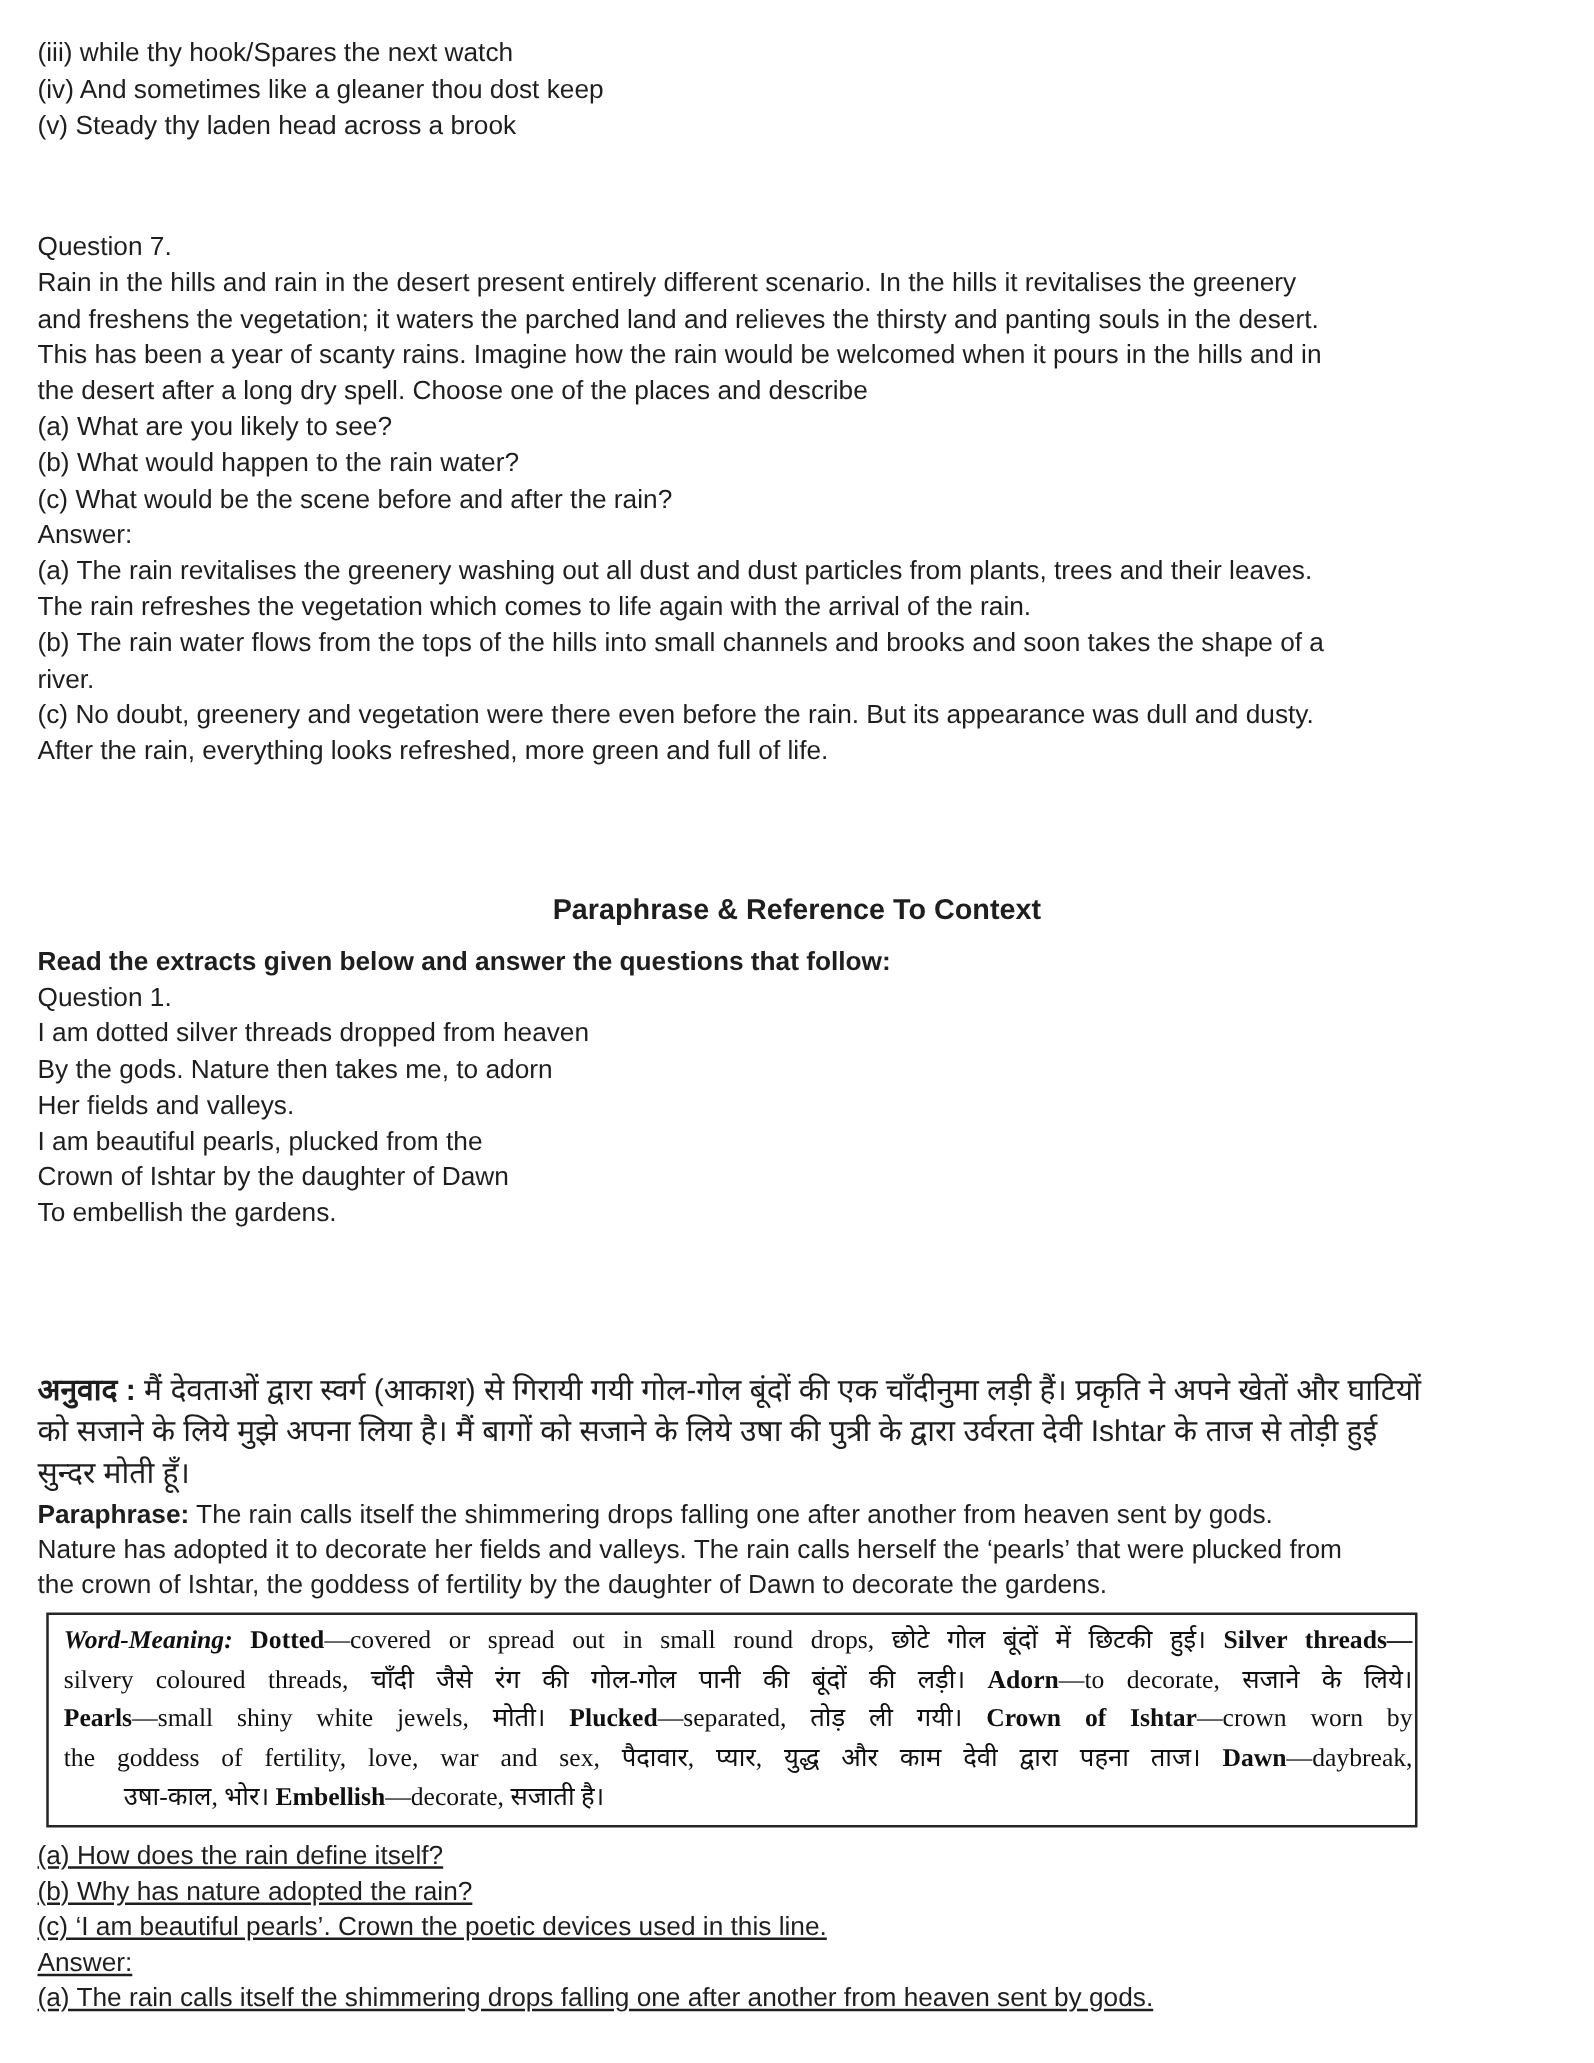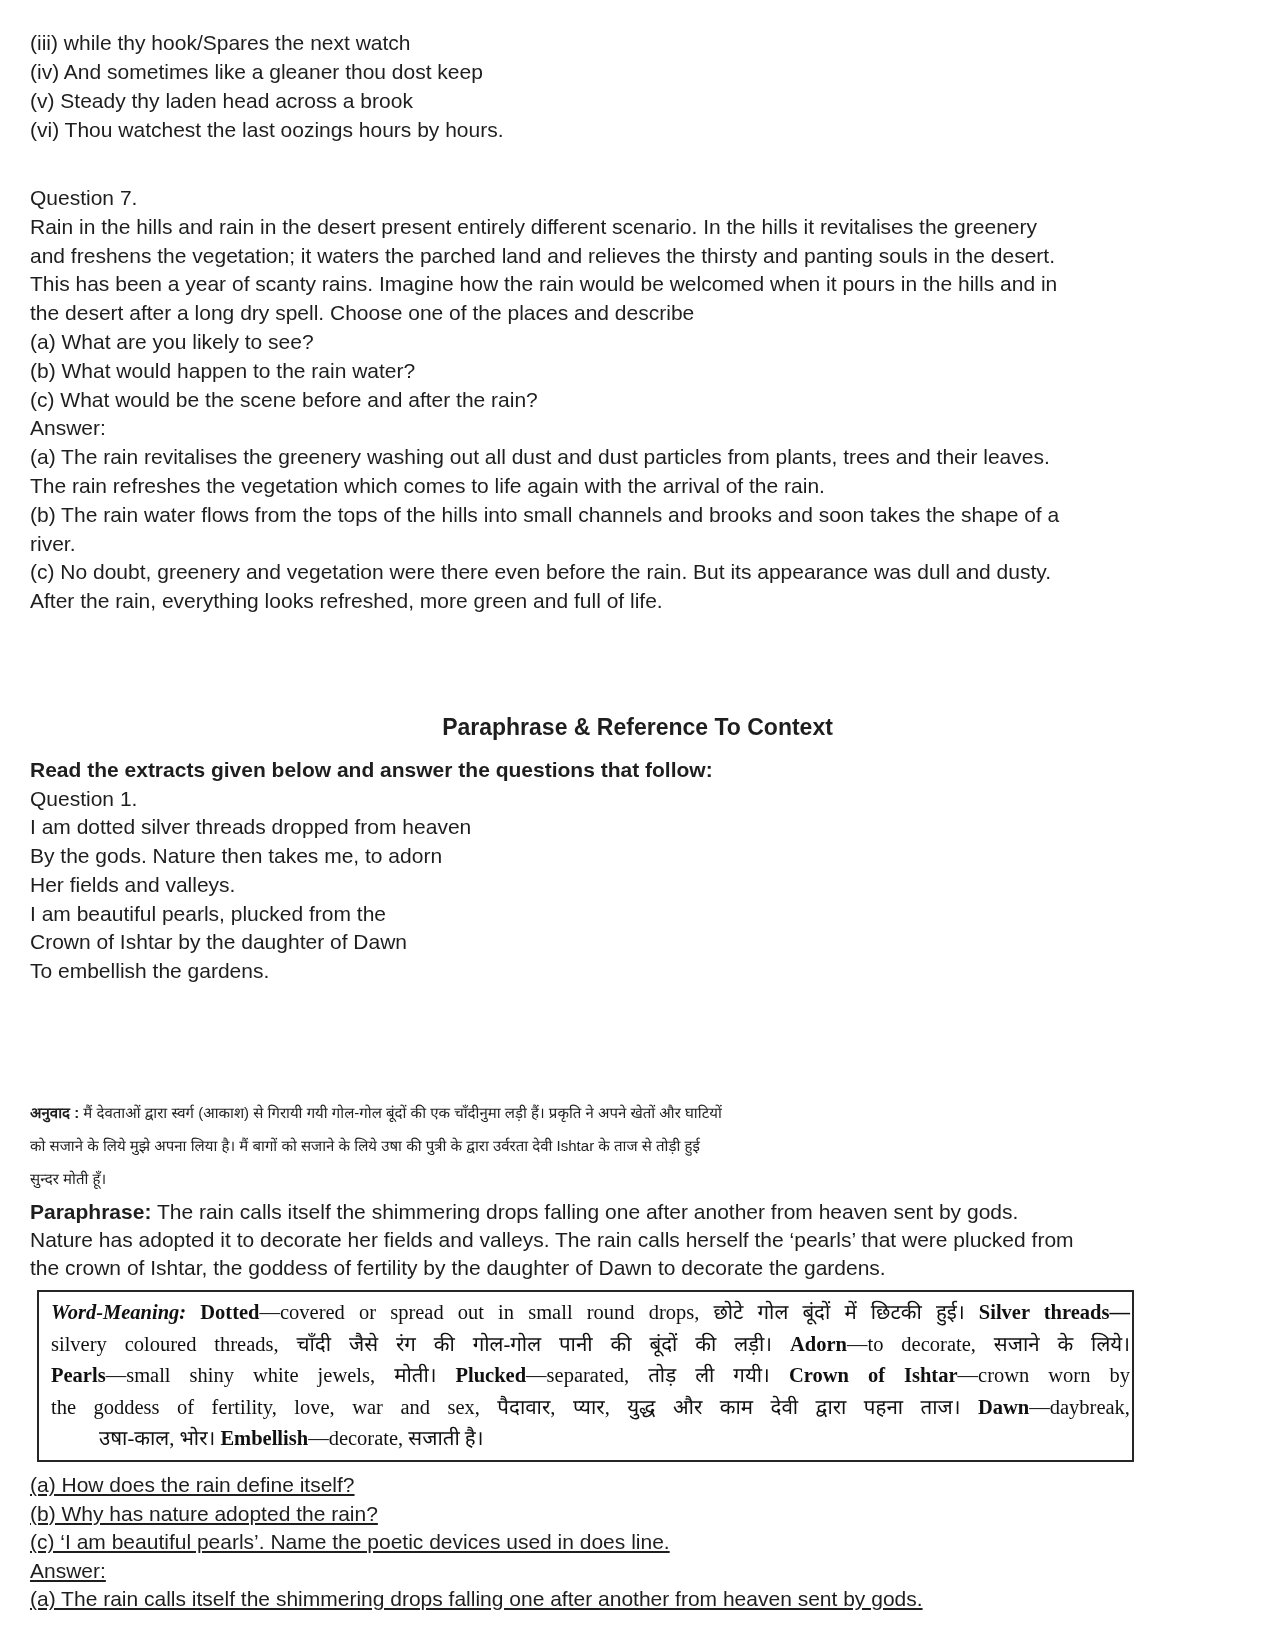--- a/index.html
+++ b/index.html
@@ -19,21 +19,21 @@
   .lh285 { line-height:28.5px;text-decoration:underline; }
   .bold { font-weight:bold; }
   .heading {
     position:absolute; left:30px; top:686px; width:1215px;
     text-align:center; font-weight:bold; font-size:23px; line-height:28px;margin-top:27px;
   }
   .lines-ref {
     position:absolute; left:30px; top:1028px; width:1240px;
     text-align:right; line-height:28px;
   }
-  .hindi-blk { position:absolute; left:30px; top:1096px; font-size:15px; line-height:33px; }
+  .hindi-blk { position:absolute; left:30px; top:1096px; font-size:24px; line-height:33px; }
   .para-blk { position:absolute; left:30px; top:1198px; line-height:28px; }
   .wm-box {
     position:absolute; left:37px; top:1290px; width:1097px;
     box-sizing:border-box;
     border:2px solid #262626;
     padding:5px 2px 5px 12px;
     font-family:"Liberation Serif", serif;
     font-size:20.5px; line-height:31.6px; color:#101010;
   }
   .wm-line { text-align:justify; text-align-last:justify; }
@@ -43,21 +43,20 @@
 </style>
 </head>
 <body>
 
 <div class="page">
 
   <div class="blk lh29" style="top:28px;">
       <div>(iii) while thy hook/Spares the next watch</div>
       <div>(iv) And sometimes like a gleaner thou dost keep</div>
       <div>(v) Steady thy laden head across a brook</div>
-      <div>(vi) Thou watchest the last oozings hours by hours.</div>
     </div>
 
   <div class="blk lh288" style="top:184px;">
     <div>Question 7.</div>
     <div>
         <div>Rain in the hills and rain in the desert present entirely different scenario. In the hills it revitalises the greenery</div>
         <div>and freshens the vegetation; it waters the parched land and relieves the thirsty and panting souls in the desert.</div>
         <div>This has been a year of scanty rains. Imagine how the rain would be welcomed when it pours in the hills and in</div>
         <div>the desert after a long dry spell. Choose one of the places and describe</div>
       </div>
@@ -110,19 +109,19 @@
       <div class="wm-line"><span>silvery coloured threads, </span><span>चाँदी जैसे रंग की गोल-गोल पानी की बूंदों की लड़ी। </span><span class="seg-b">Adorn</span><span>—to decorate, </span><span>सजाने के लिये।</span></div>
       <div class="wm-line"><span class="seg-b">Pearls</span><span>—small shiny white jewels, </span><span>मोती। </span><span class="seg-b">Plucked</span><span>—separated, </span><span>तोड़ ली गयी। </span><span class="seg-b">Crown of Ishtar</span><span>—crown worn by</span></div>
       <div class="wm-line"><span>the goddess of fertility, love, war and sex, </span><span>पैदावार, प्यार, युद्ध और काम देवी द्वारा पहना ताज। </span><span class="seg-b">Dawn</span><span>—daybreak,</span></div>
       <div class="wm-line"><span>उषा-काल, भोर। </span><span class="seg-b">Embellish</span><span>—decorate, </span><span>सजाती है।</span></div>
     </div>
 
   <div class="blk lh285" style="top:1471px;">
     <div>
         <div>(a) How does the rain define itself?</div>
         <div>(b) Why has nature adopted the rain?</div>
-        <div>(c) ‘I am beautiful pearls’. Name the poetic devices used in does line.</div>
+        <div>(c) ‘I am beautiful pearls’. Crown the poetic devices used in this line.</div>
       </div>
     <div>Answer:</div>
     <div>(a) The rain calls itself the shimmering drops falling one after another from heaven sent by gods.</div>
   </div>
 
 </div>
 
 </body></html>

